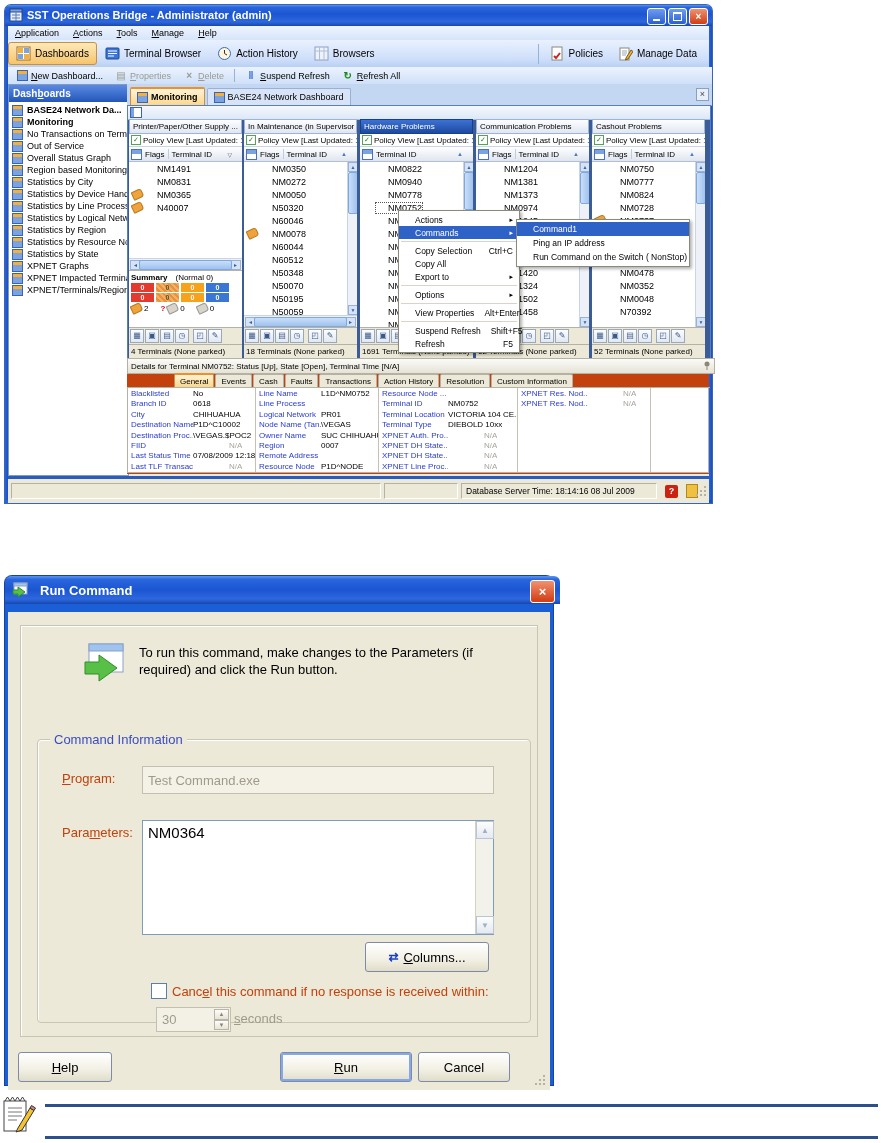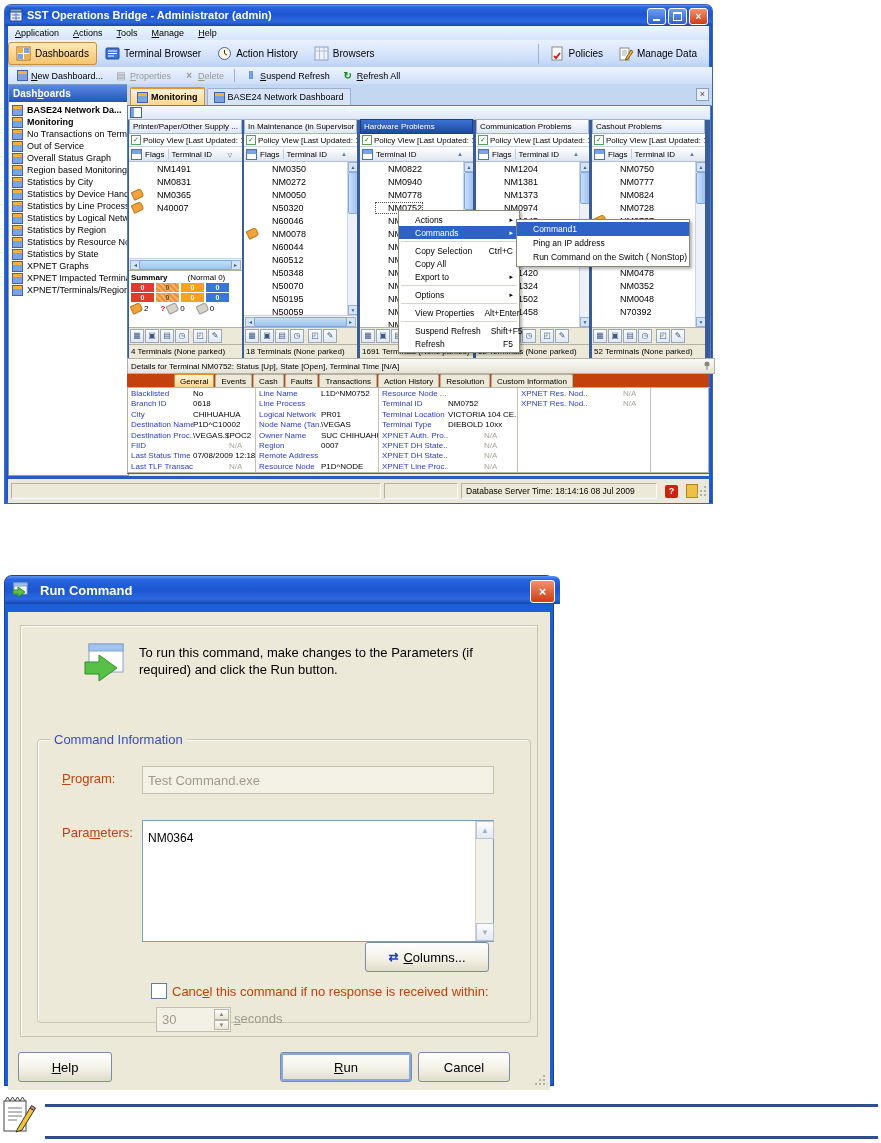--- a/index.html
+++ b/index.html
@@ -79,21 +79,21 @@
   .tid.sel{outline:1px dotted #555;}
   .vscroll{position:absolute;right:0;top:0;bottom:0;width:9px;background:#eef2f8;border-left:1px solid #c8d4e8;}
   .varrow{position:absolute;left:0;width:8px;height:8px;background:#d5e3f7;border:1px solid #9ab0d4;
        color:#3a62a5;font-size:5px;display:flex;align-items:center;justify-content:center;}
   .vthumb{position:absolute;left:0;width:8px;background:linear-gradient(90deg,#cadef8,#9ec2ef);border:1px solid #7fa8dd;border-radius:2px;}
   .hscroll{height:11px;background:#eef2f8;border-top:1px solid #c8d4e8;position:relative;flex:0 0 11px;}
   .harrow{position:absolute;top:1px;width:9px;height:8px;background:#d5e3f7;border:1px solid #9ab0d4;color:#3a62a5;
        font-size:5px;display:flex;align-items:center;justify-content:center;}
   .hthumb{position:absolute;top:1px;left:10px;right:10px;height:8px;background:linear-gradient(180deg,#cadef8,#9ec2ef);border:1px solid #7fa8dd;border-radius:2px;}
   .summary{flex:0 0 54px;border-top:1px solid #b5b2a5;background:#fff;font-size:8px;padding:1px 2px;}
-  .sumtitle{display:flex;gap:20px;align-items:center;height:10px;}
+  .sumtitle{display:flex;gap:8px;align-items:center;height:10px;}
   .sumrow{display:flex;gap:2px;margin-top:1px;}
   .sumrow span{width:23px;height:9px;color:#fff;font-size:7px;font-weight:bold;text-align:center;line-height:9px;}
   .sumrow span:nth-of-type(1){background:#e23a2e;}
   .sumrow span:nth-of-type(2){background:repeating-linear-gradient(45deg,#f2b066 0 2px,#e8933c 2px 4px);color:#553;}
   .sumrow span:nth-of-type(3){background:#f6a21d;}
   .sumrow span:nth-of-type(4){background:#3a76d6;}
   .sumtags{display:flex;align-items:center;gap:2px;margin-top:2px;font-size:8px;}
   .qmark{color:#cc1111;font-weight:bold;font-size:8px;}
   .qmark::before{content:"?";}
   .iconbar{flex:0 0 16px;background:#ece9d8;border-top:1px solid #b5b2a5;display:flex;align-items:center;gap:1px;padding-left:1px;}
@@ -145,21 +145,21 @@
        display:flex;align-items:center;justify-content:center;}
   .dlg-body{position:absolute;left:3px;top:36px;width:542px;height:478px;background:#ece9d8;}
   .panel{position:absolute;left:12px;top:13px;width:516px;height:410px;background:#ece9d8;
        border:1px solid #c8c5b5;box-shadow:inset 1px 1px 0 #fff;}
   .infotext{position:absolute;font-size:13px;line-height:17px;color:#000;}
   .gbox{position:absolute;border:1px solid #c9c6b6;border-radius:4px;box-shadow:inset 1px 1px 0 #fff;}
   .gbox-label{position:absolute;top:-8px;left:12px;background:#ece9d8;padding:0 4px;font-size:13px;color:#3b4cc0;}
   .flabel{position:absolute;font-size:13px;color:#c2410c;}
   .xpinput{position:absolute;border:1px solid #c3c0b0;background:#f4f2e6;color:#9f9b8a;font-size:13px;
        display:flex;align-items:center;padding-left:5px;}
-  .xparea{position:absolute;border:1px solid #7f9db9;background:#fff;font-size:12px;padding:10px 0 0 5px;}
+  .xparea{position:absolute;border:1px solid #7f9db9;background:#fff;font-size:15px;padding:3px 0 0 5px;}
   .sbarv{position:absolute;right:0;top:0;bottom:0;width:17px;background:#f2f1ea;border-left:1px solid #d5d2c2;}
   .sbtn{position:absolute;left:0;width:16px;height:16px;background:linear-gradient(180deg,#fdfdfb,#e4e9f2);
        border:1px solid #b9c4d5;color:#9fb0c8;font-size:8px;display:flex;align-items:center;justify-content:center;}
   .xpbtn{position:absolute;border:1px solid #7d8aa8;border-radius:3px;color:#000;font-size:13px;
        background:linear-gradient(180deg,#fff,#f2f0e4 60%,#e0dcc8);display:flex;align-items:center;justify-content:center;gap:5px;}
   .xpbtn.def{box-shadow:0 0 0 2px #86a7e8 inset;}
   .cbx{position:absolute;width:14px;height:14px;border:1px solid #5a7fa8;background:#fff;}
   .spin{position:absolute;border:1px solid #c3c0b0;background:#f3f1e6;color:#9f9b8a;font-size:13px;
        display:flex;align-items:center;padding-left:5px;}
   .spin-btns{position:absolute;right:1px;top:1px;bottom:1px;width:15px;display:flex;flex-direction:column;}

